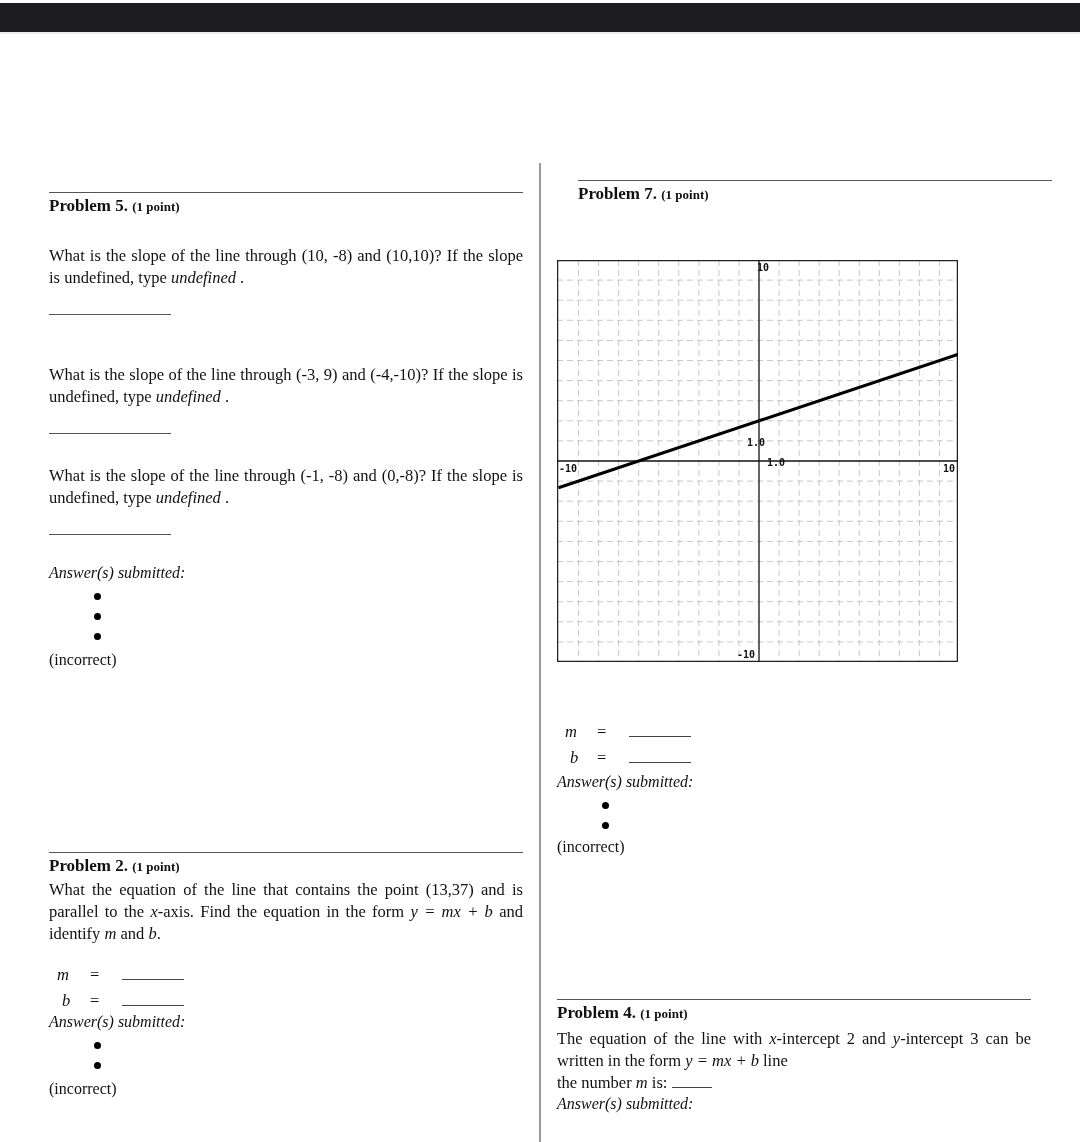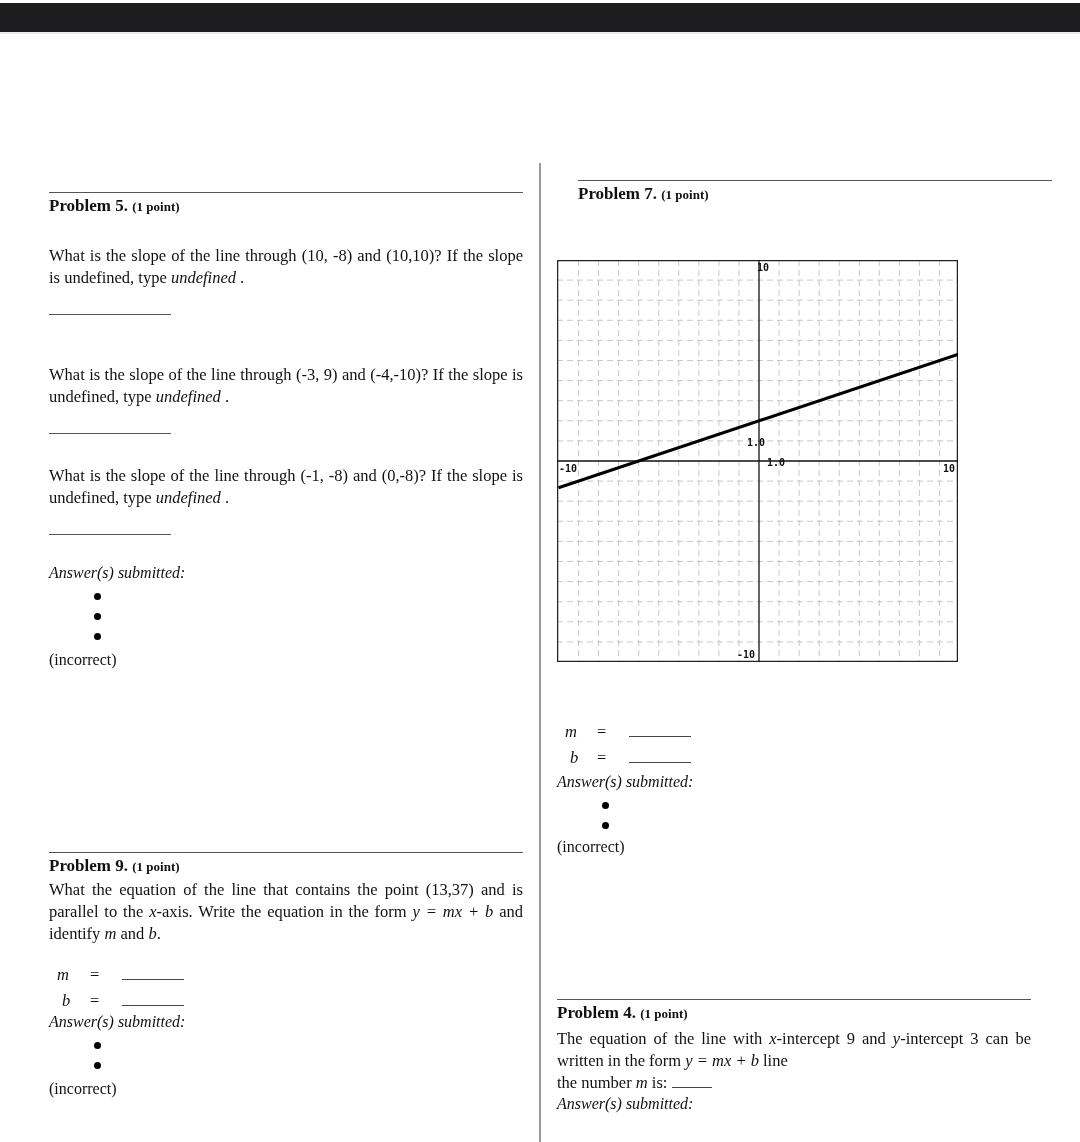--- a/index.html
+++ b/index.html
@@ -73,25 +73,25 @@
     <li></li>
     <li></li>
     <li></li>
   </ul>
   <div class="status" style="margin-top:2px;">(incorrect)</div>
 </div>
 
 <div class="problem" style="left:49px; top:852px; width:474px;">
   <div class="rule"></div>
   <div class="ptitle">
-    <span>Problem 9.</span>
+    <span>Problem 2.</span>
     <span class="pts">(1 point)</span>
   </div>
   <div class="text" style="margin-top:1px;">
-    <span>What the equation of the line that contains the point </span><span>(13,37)</span><span> and is parallel to the </span><i>x</i><span>-axis. Write the equation in the form </span><i>y = mx + b</i><span> and identify </span><i>m</i><span> and </span><i>b</i><span>.</span>
+    <span>What the equation of the line that contains the point </span><span>(13,37)</span><span> and is parallel to the </span><i>x</i><span>-axis. Find the equation in the form </span><i>y = mx + b</i><span> and identify </span><i>m</i><span> and </span><i>b</i><span>.</span>
   </div>
   <div style="margin-top:20px;">
     <div class="eqrow">
       <span class="var" style="left:8px;">m</span>
       <span class="eq" style="left:41px;">=</span>
       <span class="blank" style="left:73px;"></span>
     </div>
     <div class="eqrow">
       <span class="var" style="left:13px;">b</span>
       <span class="eq" style="left:41px;">=</span>
@@ -188,20 +188,20 @@
   <div class="status" style="margin-top:0px;">(incorrect)</div>
 </div>
 
 <div class="problem" style="left:557px; top:999px; width:474px;">
   <div class="rule"></div>
   <div class="ptitle">
     <span>Problem 4.</span>
     <span class="pts">(1 point)</span>
   </div>
   <div class="text" style="margin-top:3px;">
-    <span>The equation of the line with </span><i>x</i><span>-intercept 9 and </span><i>y</i><span>-intercept 3 can be written in the form </span><i>y = mx + b</i><span> line</span>
+    <span>The equation of the line with </span><i>x</i><span>-intercept 2 and </span><i>y</i><span>-intercept 3 can be written in the form </span><i>y = mx + b</i><span> line</span>
   </div>
   <div class="text">
     <span>the number </span><i>m</i><span> is:</span>
     <span class="inline-blank"></span>
   </div>
   <div class="submitted">Answer(s) submitted:</div>
 </div>
 
 </body></html>

